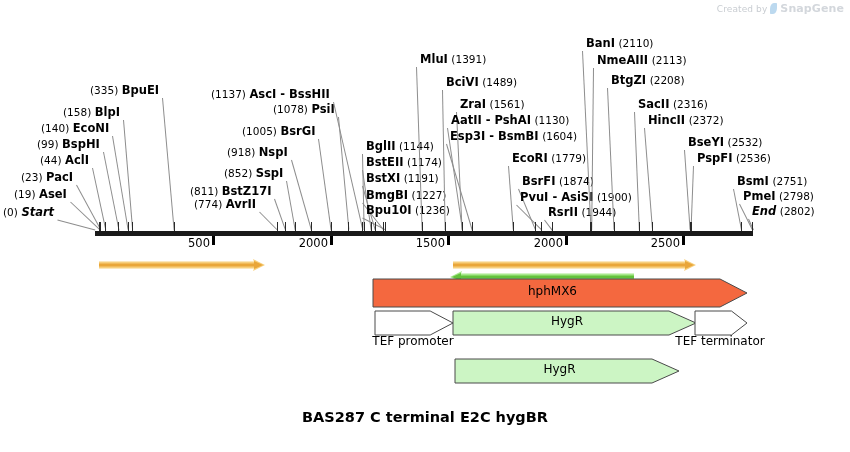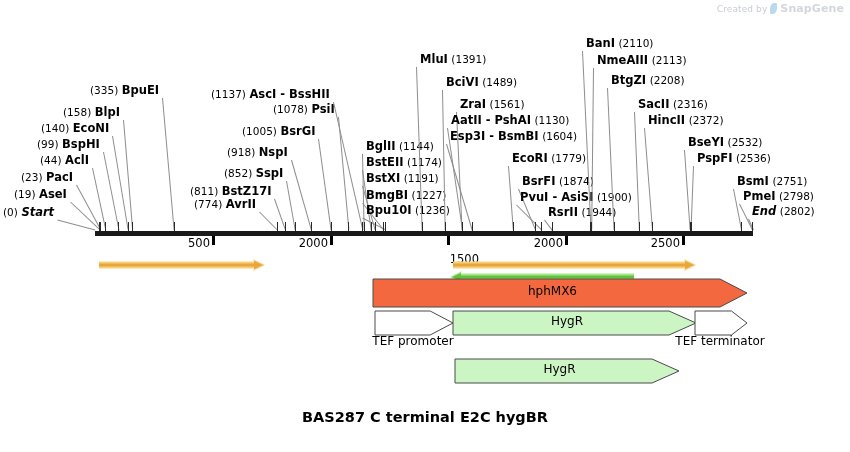--- a/index.html
+++ b/index.html
@@ -255,21 +255,21 @@
       <div class="tick" style="left: 690px; top: 222px; height: 9px;"></div>
       <div class="tick" style="left: 691px; top: 222px; height: 9px;"></div>
       <div class="tick" style="left: 741px; top: 222px; height: 9px;"></div>
       <div class="tick" style="left: 752px; top: 222px; height: 9px;"></div>
       <div class="ruler-bar" style="left: 95px; top: 231px; width: 658px; background: rgb(26, 26, 26);"></div>
       <div class="tick-major" style="left: 212px; top: 236px;"></div>
       <div class="tick-label" style="left: 210px; top: 236px;">500</div>
       <div class="tick-major" style="left: 330px; top: 236px;"></div>
       <div class="tick-label" style="left: 328px; top: 236px;">2000</div>
       <div class="tick-major" style="left: 447px; top: 236px;"></div>
-      <div class="tick-label" style="left: 445px; top: 252px; margin-left: 34px;">1500</div>
+      <div class="tick-label" style="left: 445px; top: 236px;">1500</div>
       <div class="tick-major" style="left: 565px; top: 236px;"></div>
       <div class="tick-label" style="left: 563px; top: 236px;">2000</div>
       <div class="tick-major" style="left: 682px; top: 236px;"></div>
       <div class="tick-label" style="left: 680px; top: 236px;">2500</div>
     </div>
 
   <div id="arrows-layer">
       <svg width="167" height="12" class="lnarrow" style="left: 98px; top: 259px;">
         <path d="M1,2.5 L156,2.5 L155,0 L167,6 L155,12 L156,9.5 L1,9.5 Z" fill="#f7cf7d"></path>
         <path d="M1,4.4 L156,4.4 L156,2 L165,6 L156,10 L156,7.6 L1,7.6 Z" fill="#e9a63a"></path>

